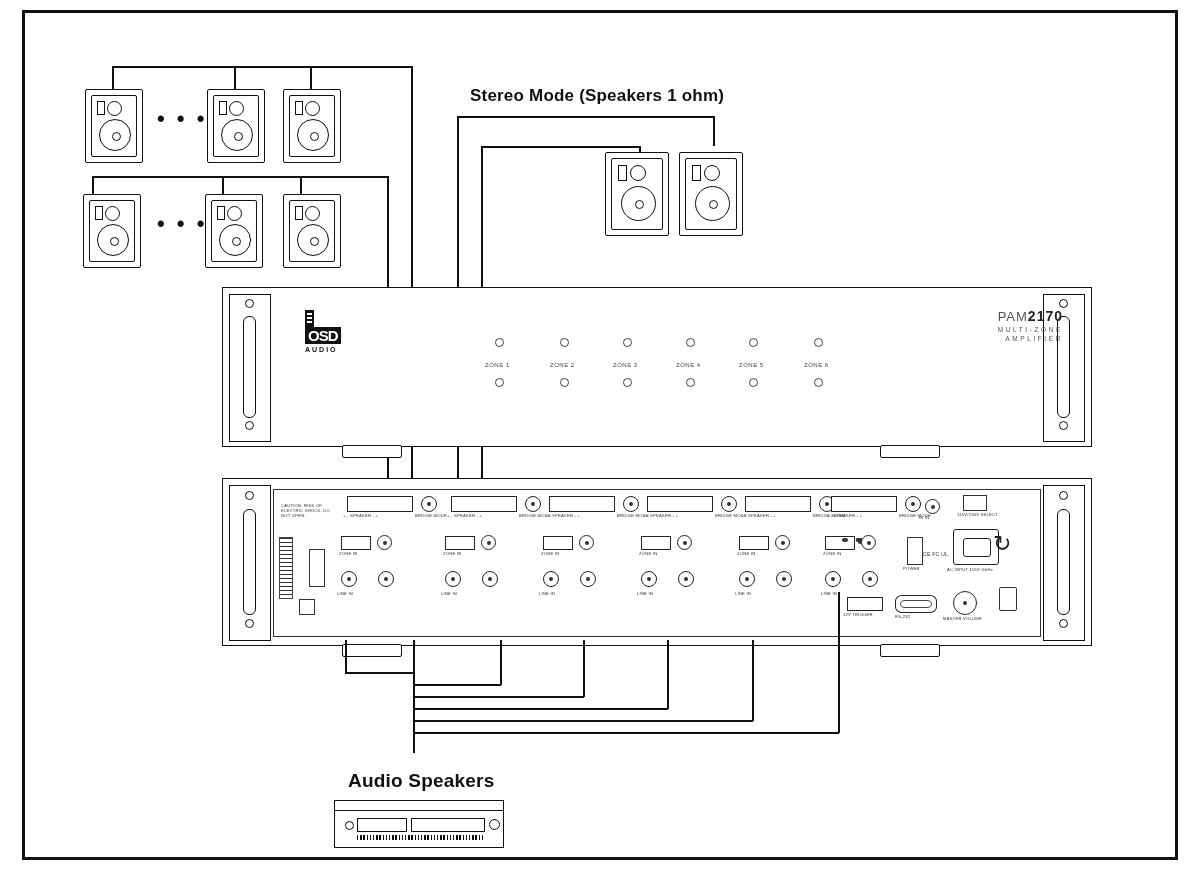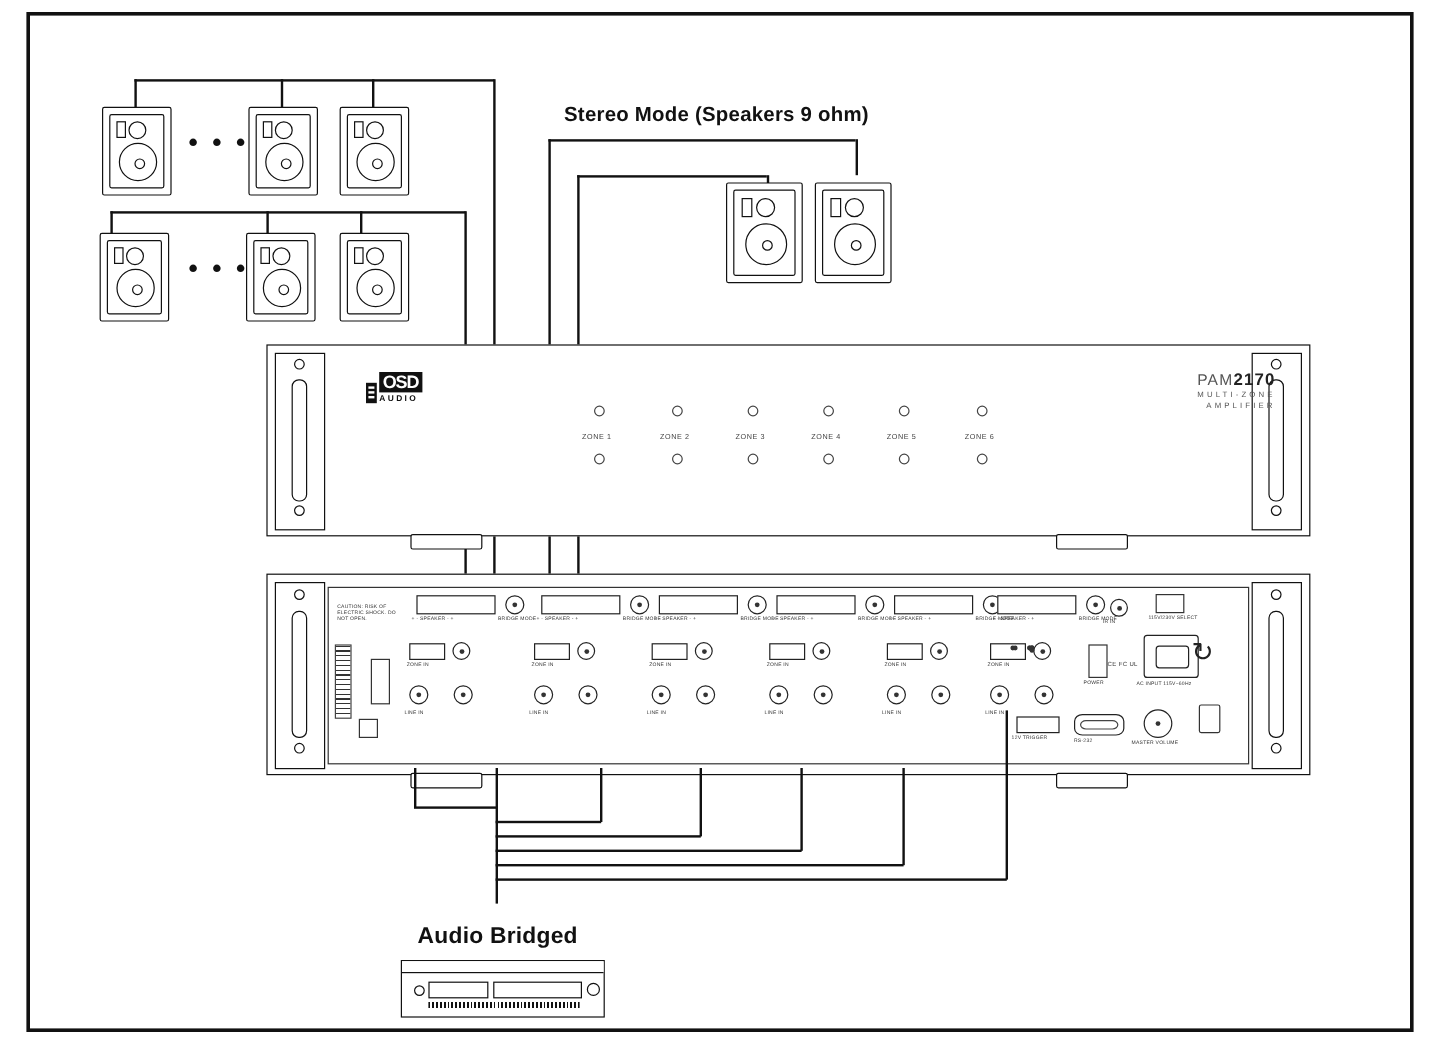--- a/index.html
+++ b/index.html
@@ -23,21 +23,21 @@
   .spk .woof:after{content:"";position:absolute;left:50%;top:50%;width:7px;height:7px;margin:-3.5px 0 0 -3.5px;border:1.3px solid #111;border-radius:50%;}
   .spk .tw{position:absolute;border:1.4px solid #111;border-radius:50%;background:#fff;}
   .spk .slot{position:absolute;border:1.4px solid #111;background:#fff;}
   .dots{position:absolute;font-size:22px;font-weight:bold;color:#111;letter-spacing:3px;line-height:1;}
 
   
   .amp-front{position:absolute;border:1.8px solid #111;background:#fff;}
   .ear{position:absolute;border:1.6px solid #111;background:#fff;}
   .earhole{position:absolute;width:7px;height:7px;border:1.4px solid #111;border-radius:50%;}
   .earslot{position:absolute;border:1.5px solid #111;border-radius:6px;background:#fff;}
-  .logo{position:absolute;display:flex;align-items:flex-end;}
+  .logo{position:absolute;display:flex;align-items:flex-start;flex-direction:column;}
   .logo .blk{background:#111;color:#fff;font-weight:bold;font-size:15px;line-height:15px;padding:1px 3px;letter-spacing:-1px;}
   .logo .bars{width:9px;height:17px;background:#111;margin-right:2px;position:relative;}
   .logo .bars:after{content:"";position:absolute;left:2px;top:3px;width:5px;height:2px;background:#fff;box-shadow:0 4px 0 #fff,0 8px 0 #fff;}
   .logo .audio{font-size:7px;font-weight:bold;letter-spacing:2px;color:#111;margin-top:2px;}
   .model{position:absolute;text-align:right;color:#555;}
   .model .m1{font-size:13px;letter-spacing:1px;}
   .model .m1 b{color:#222;font-size:14px;}
   .model .m2{font-size:6.5px;letter-spacing:2.6px;color:#555;margin-top:2px;}
   .knob{position:absolute;width:7px;height:7px;border:1.3px solid #444;border-radius:50%;background:#fff;}
   .zonelbl{position:absolute;font-size:6px;color:#444;letter-spacing:.5px;}
@@ -67,22 +67,22 @@
      repeating-linear-gradient(to right,#111 0 1.5px,#fff 1.5px 3.2px);}
   .src-disp{position:absolute;border:1.3px solid #111;background:#fff;}
   .src-btn{position:absolute;border:1.2px solid #111;border-radius:50%;background:#fff;}
 </style>
 </head>
 <body>
 
 <div id="stage">
   <div class="frame"></div>
 
-  <div class="lbl t2" style="left:470px;top:86px;">Stereo Mode (Speakers 9 ohm)</div>
-  <div class="lbl t3" style="left:348px;top:770px;">Audio Bridged</div>
+  <div class="lbl t2" style="left:470px;top:86px;">Stereo Mode (Speakers 1 ohm)</div>
+  <div class="lbl t3" style="left:348px;top:770px;">Audio Speakers</div>
 
   <div class="wire wh" style="left:112px;top:66px;width:300px;"></div>
   <div class="wire wv" style="left:112px;top:66px;height:26px;"></div>
   <div class="wire wv" style="left:234px;top:66px;height:26px;"></div>
   <div class="wire wv" style="left:310px;top:66px;height:26px;"></div>
   <div class="wire wv" style="left:411px;top:66px;height:437px;"></div>
 
   <div class="wire wh" style="left:92px;top:176px;width:296px;"></div>
   <div class="wire wv" style="left:92px;top:176px;height:24px;"></div>
   <div class="wire wv" style="left:222px;top:176px;height:24px;"></div>

